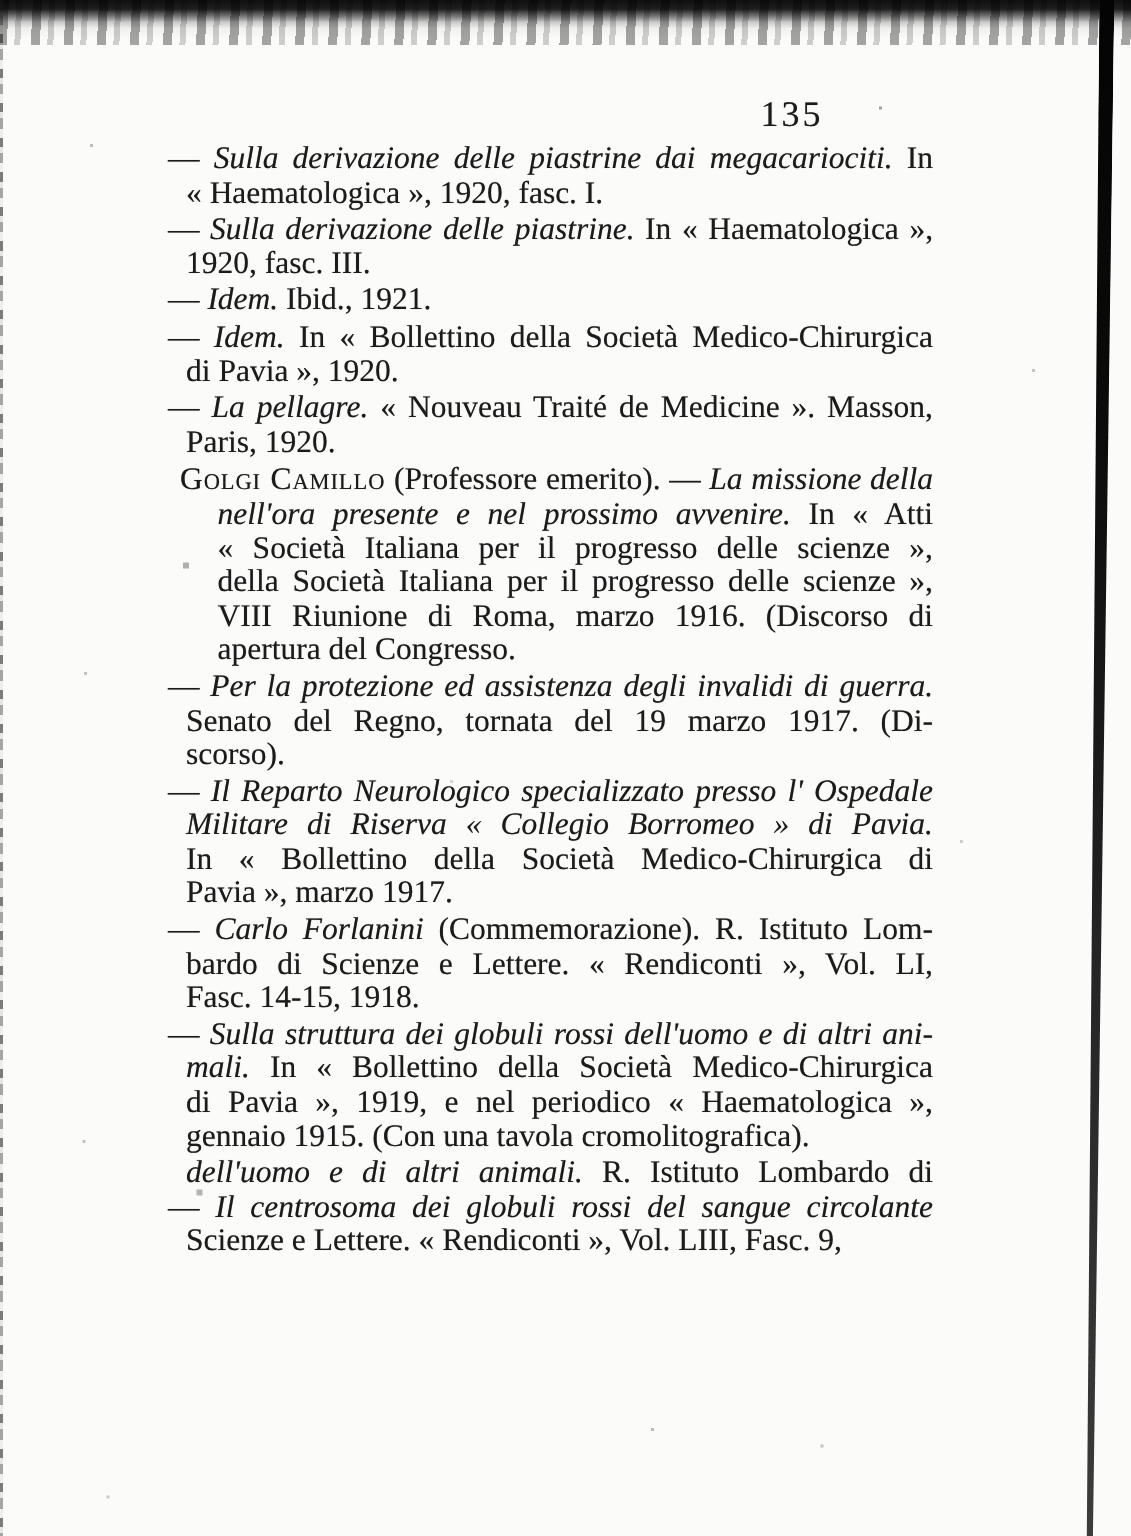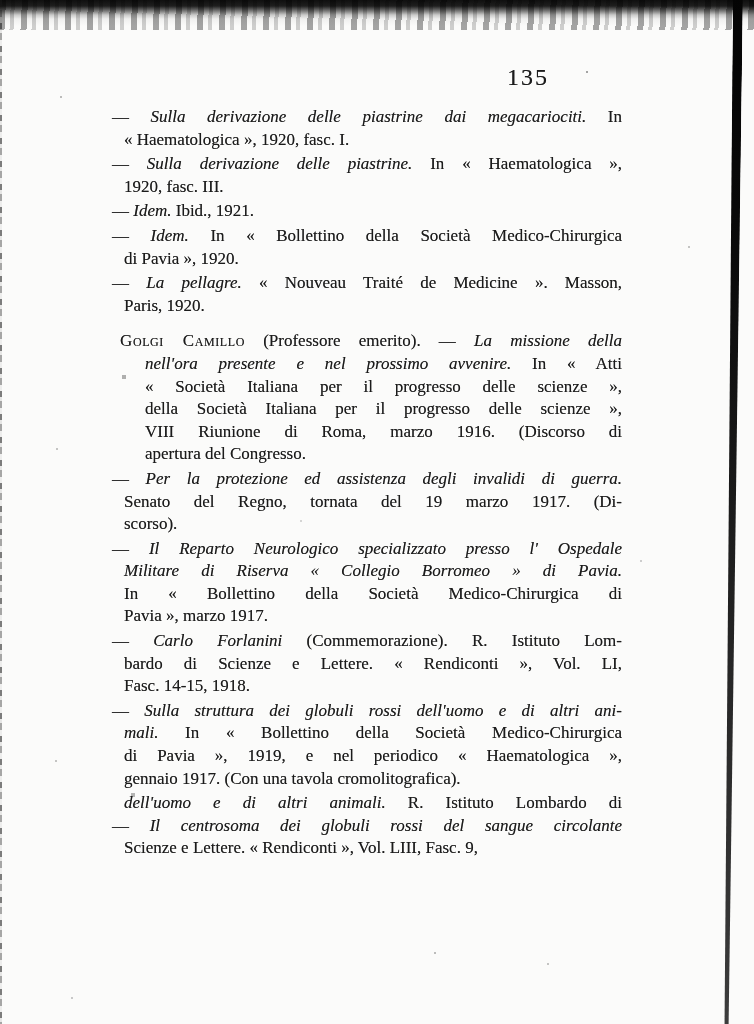--- a/index.html
+++ b/index.html
@@ -81,31 +81,31 @@
     position: absolute;
     left: 507px;
     top: 64px;
     font-size: 24px;
     letter-spacing: 2px;
     text-shadow: 0 0 0.5px rgba(0,0,0,0.55);
   }
   .column {
     position: absolute;
     left: 112px;
-    top: 104px;
+    top: 92px;
     width: 510px;
-    font-size: 17px;
+    font-size: 21px;
     line-height: 22.6px;
     text-shadow: 0 0 0.5px rgba(0,0,0,0.5);
   }
   .line { text-align: justify; }
   .line.just { text-align-last: justify; }
   .line.fin  { text-align-last: left; white-space: nowrap; }
   .entry { margin-top: 2px; }
-  .entry.spaced { margin-top: 13px; }
+  .entry.spaced { margin-top: 3px; }
   .entry.dash .cont { margin-left: 12px; }
   .entry.author .first { margin-left: 8px; }
   .entry.author .cont { margin-left: 33px; }
   .seg-i { font-style: italic; }
   .seg-r { font-style: normal; }
   .seg-sc { font-variant: small-caps; letter-spacing: 0.6px; }
 </style>
 </head>
 <body>
 
@@ -158,21 +158,21 @@
       </div>
       <div class="entry dash">
         <div class="line first just"><span class="seg-r">— </span><span class="seg-i">Carlo Forlanini</span><span class="seg-r"> (Commemorazione). R. Istituto Lom-</span></div>
         <div class="line cont just"><span class="seg-r">bardo di Scienze e Lettere. « Rendiconti », Vol. LI,</span></div>
         <div class="line cont fin"><span class="seg-r">Fasc. 14-15, 1918.</span></div>
       </div>
       <div class="entry dash">
         <div class="line first just"><span class="seg-r">— </span><span class="seg-i">Sulla struttura dei globuli rossi dell'uomo e di altri ani-</span></div>
         <div class="line cont just"><span class="seg-i">mali.</span><span class="seg-r"> In « Bollettino della Società Medico-Chirurgica</span></div>
         <div class="line cont just"><span class="seg-r">di Pavia », 1919, e nel periodico « Haematologica »,</span></div>
-        <div class="line cont fin"><span class="seg-r">gennaio 1917. (Con una tavola cromolitografica).</span></div>
+        <div class="line cont fin"><span class="seg-r">gennaio 1915. (Con una tavola cromolitografica).</span></div>
       </div>
       <div class="entry dash">
         <div class="line cont just"><span class="seg-i">dell'uomo e di altri animali.</span><span class="seg-r"> R. Istituto Lombardo di</span></div>
         <div class="line first just"><span class="seg-r">— </span><span class="seg-i">Il centrosoma dei globuli rossi del sangue circolante</span></div>
         <div class="line cont fin"><span class="seg-r">Scienze e Lettere. « Rendiconti », Vol. LIII, Fasc. 9,</span></div>
       </div>
     </div>
 </div>
 
 </body></html>

